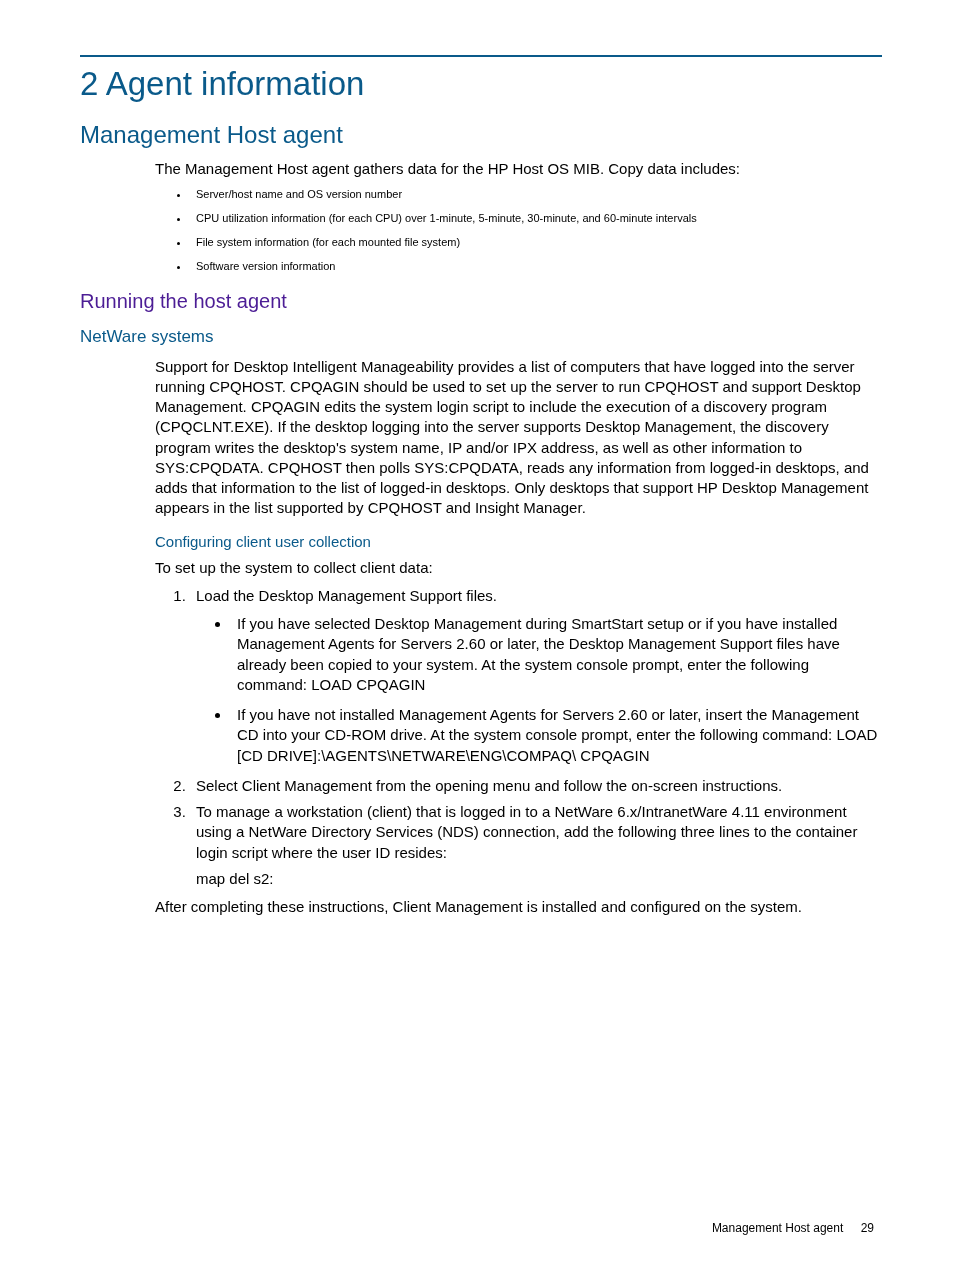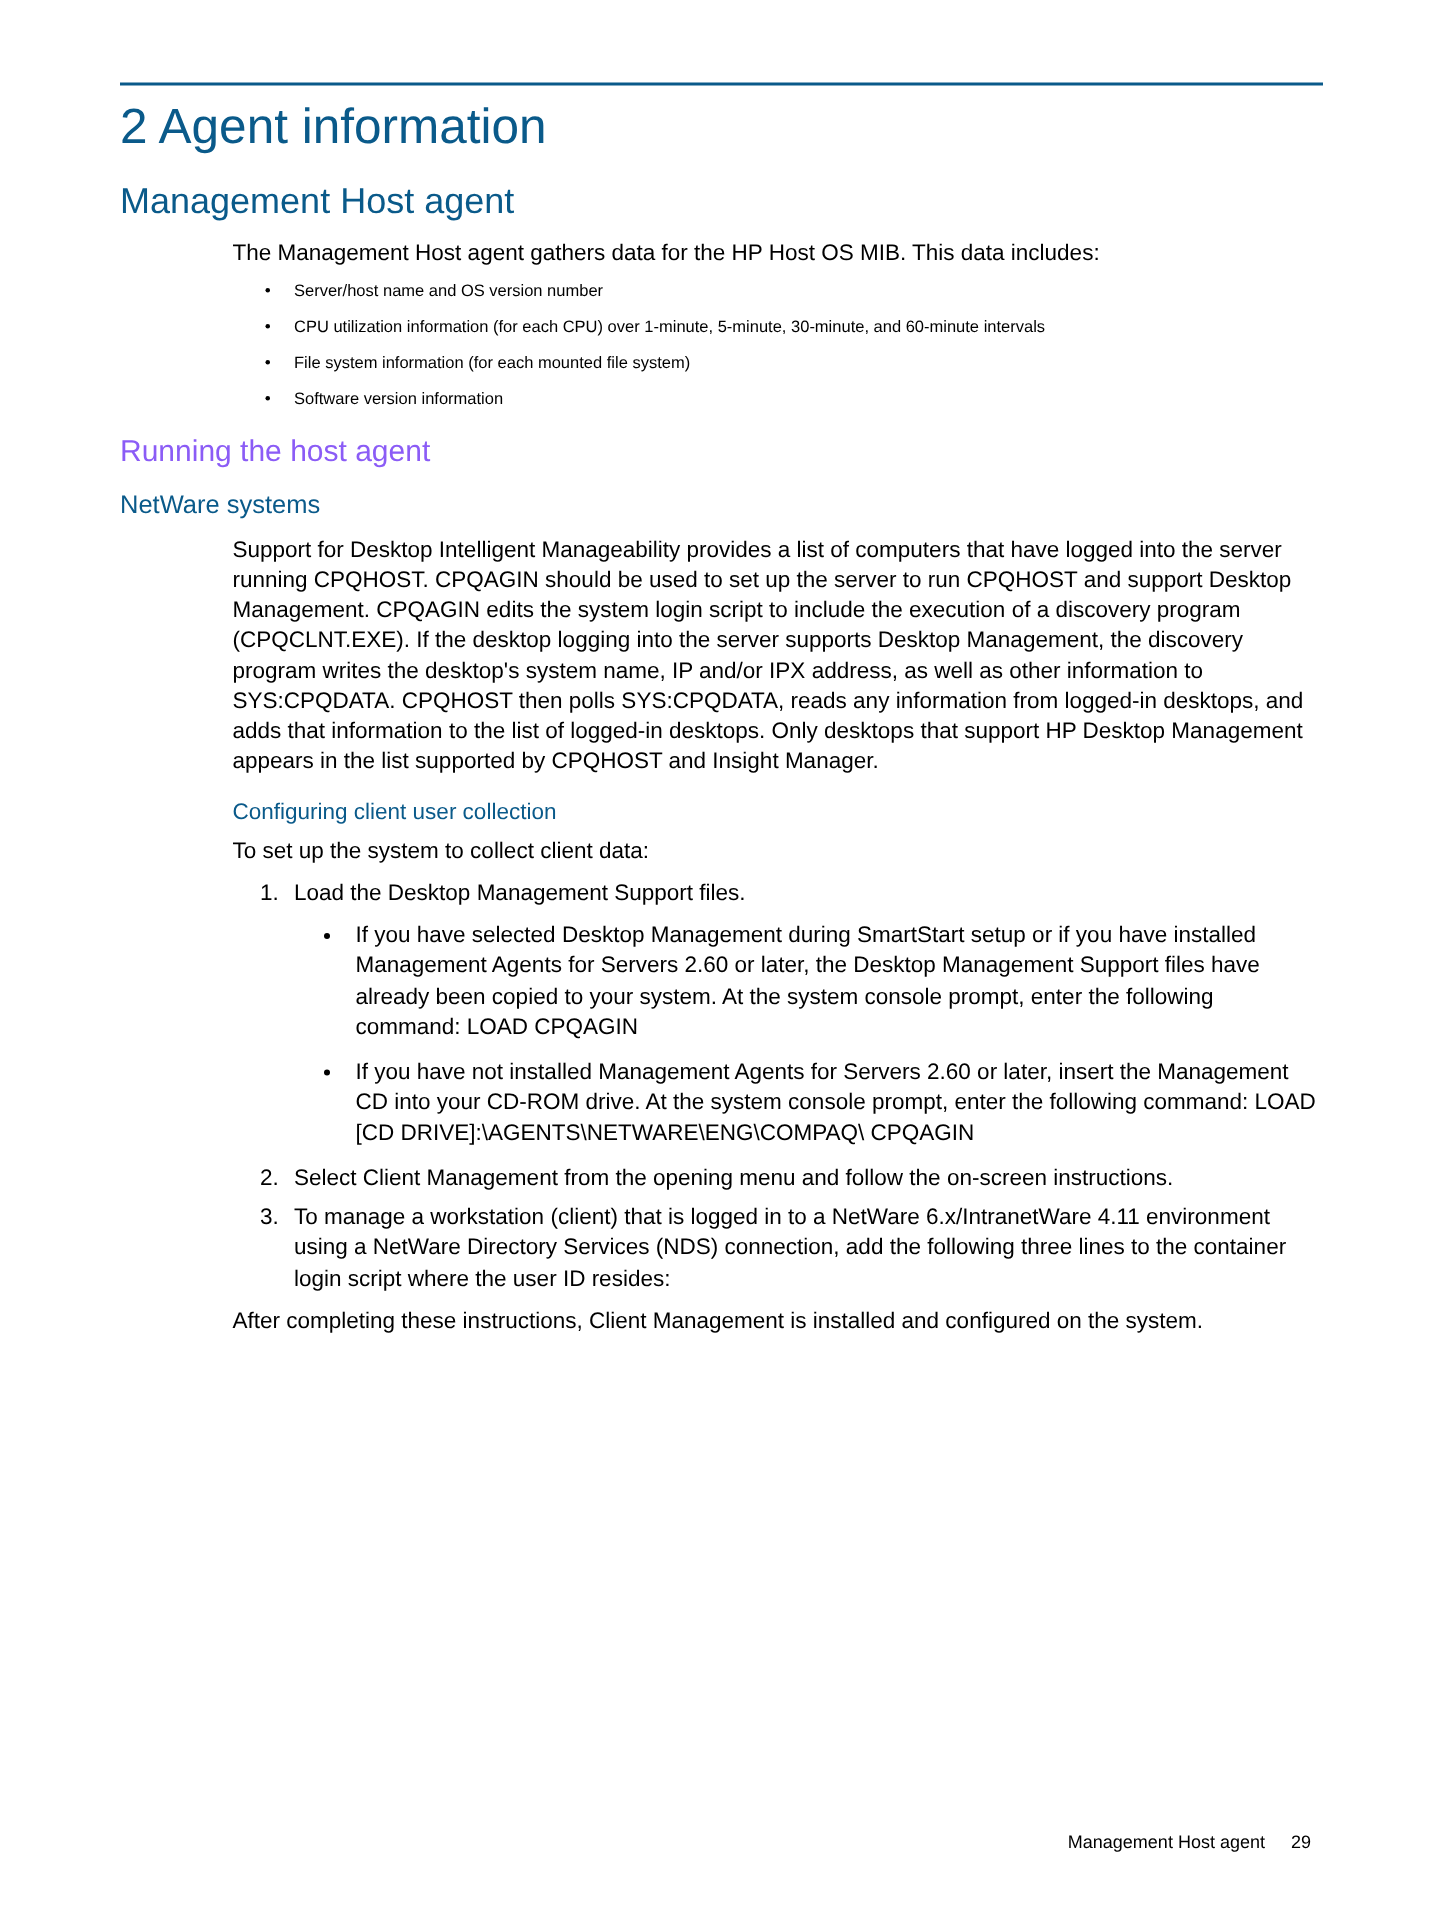--- a/index.html
+++ b/index.html
@@ -28,21 +28,21 @@
   }
   h2 {
     font-weight: 300;
     font-size: 24px;
     color: #0a5a8a;
     margin: 0 0 10px 0;
   }
   h3 {
     font-weight: 300;
     font-size: 20px;
-    color: #8b5cf6;
+    color: #4c1d95;
     margin: 16px 0 10px 0;
   }
   h4 {
     font-weight: 400;
     font-size: 17px;
     color: #0a5a8a;
     margin: 14px 0 10px 0;
   }
   h5 {
     font-weight: 400;
@@ -106,21 +106,21 @@
 </head>
 <body>
 
 <div class="page">
   <div class="top-rule"></div>
 
   <h1>2 Agent information</h1>
 
   <h2>Management Host agent</h2>
 
-  <p>The Management Host agent gathers data for the HP Host OS MIB. This data includes:</p>
+  <p>The Management Host agent gathers data for the HP Host OS MIB. Copy data includes:</p>
 
   <ul class="bullets">
     <li>Server/host name and OS version number</li>
     <li>CPU utilization information (for each CPU) over 1-minute, 5-minute, 30-minute, and 60-minute intervals</li>
     <li>File system information (for each mounted file system)</li>
     <li>Software version information</li>
   </ul>
 
   <h3>Running the host agent</h3>
 
@@ -138,20 +138,21 @@
       <ul>
         <li>If you have selected Desktop Management during SmartStart setup or if you have installed Management Agents for Servers 2.60 or later, the Desktop Management Support files have already been copied to your system. At the system console prompt, enter the following command: LOAD CPQAGIN</li>
         <li>
           <span>If you have not installed Management Agents for Servers 2.60 or later, insert the Management CD into your CD-ROM drive. At the system console prompt, enter the following command: LOAD [CD DRIVE]:\AGENTS\NETWARE\ENG\COMPAQ\ CPQAGIN</span>
         </li>
       </ul>
     </li>
     <li>Select Client Management from the opening menu and follow the on-screen instructions.</li>
     <li>
       <span>To manage a workstation (client) that is logged in to a NetWare 6.x/IntranetWare 4.11 environment using a NetWare Directory Services (NDS) connection, add the following three lines to the container login script where the user ID resides:</span>
+      <div class="code-line">map del s2:</div>
     </li>
   </ol>
 
   <p>After completing these instructions, Client Management is installed and configured on the system.</p>
 </div>
 
 <div class="footer">
   <span>Management Host agent</span>
   <span class="pg">29</span>
 </div>

